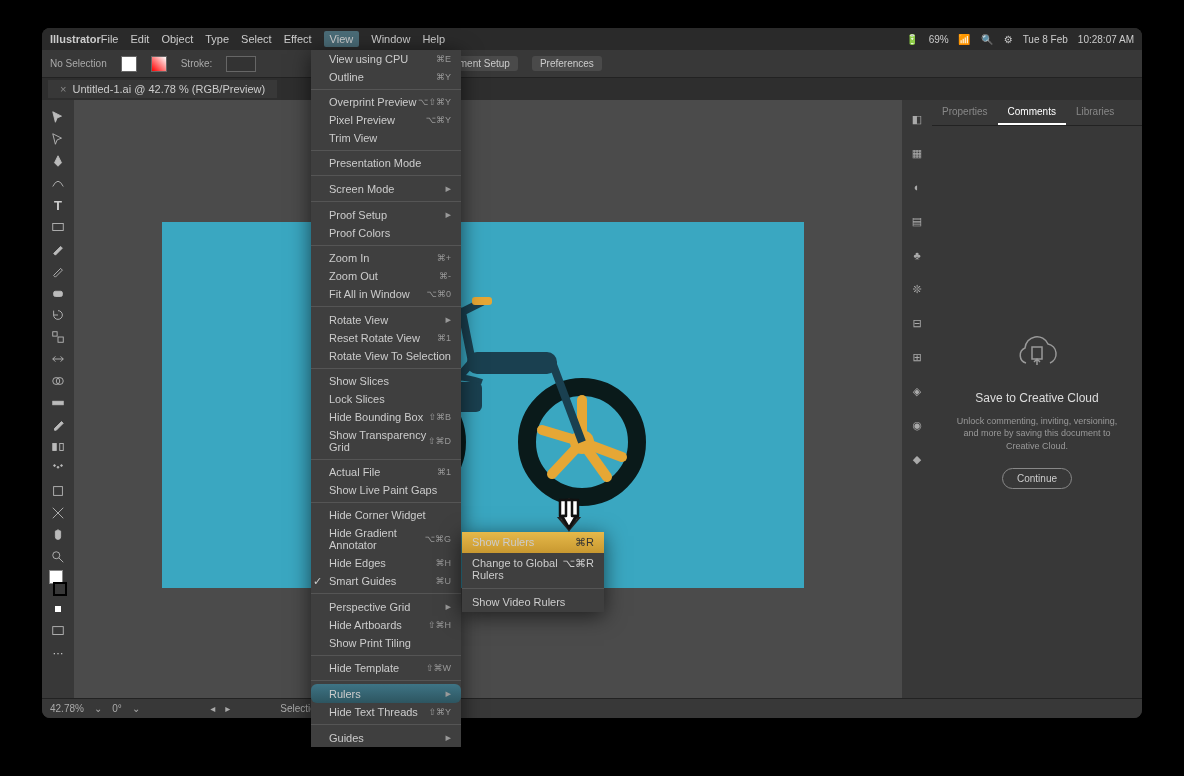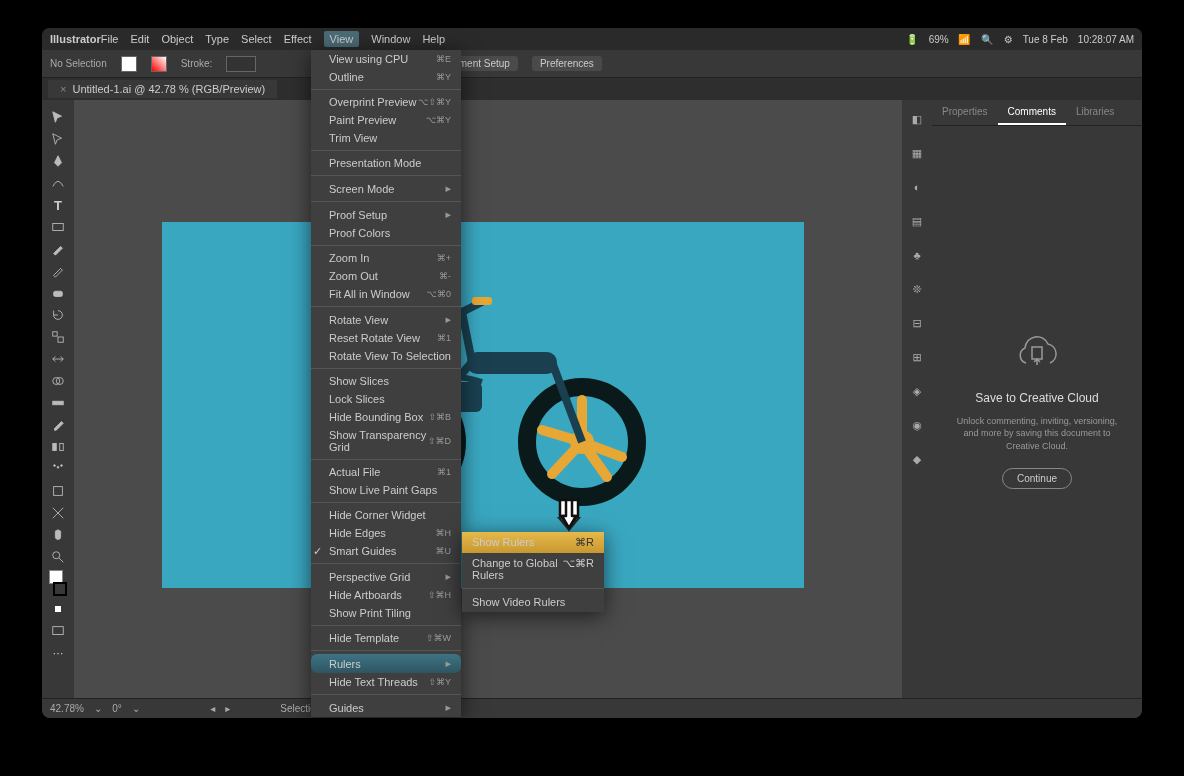--- a/index.html
+++ b/index.html
@@ -301,21 +301,21 @@
     <div class="item">
       <span style="padding-left:8px">Outline</span>
       <span class="sc">⌘Y</span>
     </div>
     <div class="sep"></div>
     <div class="item">
       <span style="padding-left:8px">Overprint Preview</span>
       <span class="sc">⌥⇧⌘Y</span>
     </div>
     <div class="item">
-      <span style="padding-left:8px">Paint Preview</span>
+      <span style="padding-left:8px">Pixel Preview</span>
       <span class="sc">⌥⌘Y</span>
     </div>
     <div class="item">
       <span style="padding-left:8px">Trim View</span>
     </div>
     <div class="sep"></div>
     <div class="item">
       <span style="padding-left:8px">Presentation Mode</span>
     </div>
     <div class="sep"></div>
@@ -375,20 +375,24 @@
     <div class="item">
       <span style="padding-left:8px">Actual File</span>
       <span class="sc">⌘1</span>
     </div>
     <div class="item">
       <span style="padding-left:8px">Show Live Paint Gaps</span>
     </div>
     <div class="sep"></div>
     <div class="item">
       <span style="padding-left:8px">Hide Corner Widget</span>
+    </div>
+    <div class="item">
+      <span style="padding-left:8px">Hide Gradient Annotator</span>
+      <span class="sc">⌥⌘G</span>
     </div>
     <div class="item">
       <span style="padding-left:8px">Hide Edges</span>
       <span class="sc">⌘H</span>
     </div>
     <div class="item">
       <span class="check">✓</span>
       <span style="padding-left:8px">Smart Guides</span>
       <span class="sc">⌘U</span>
     </div>

